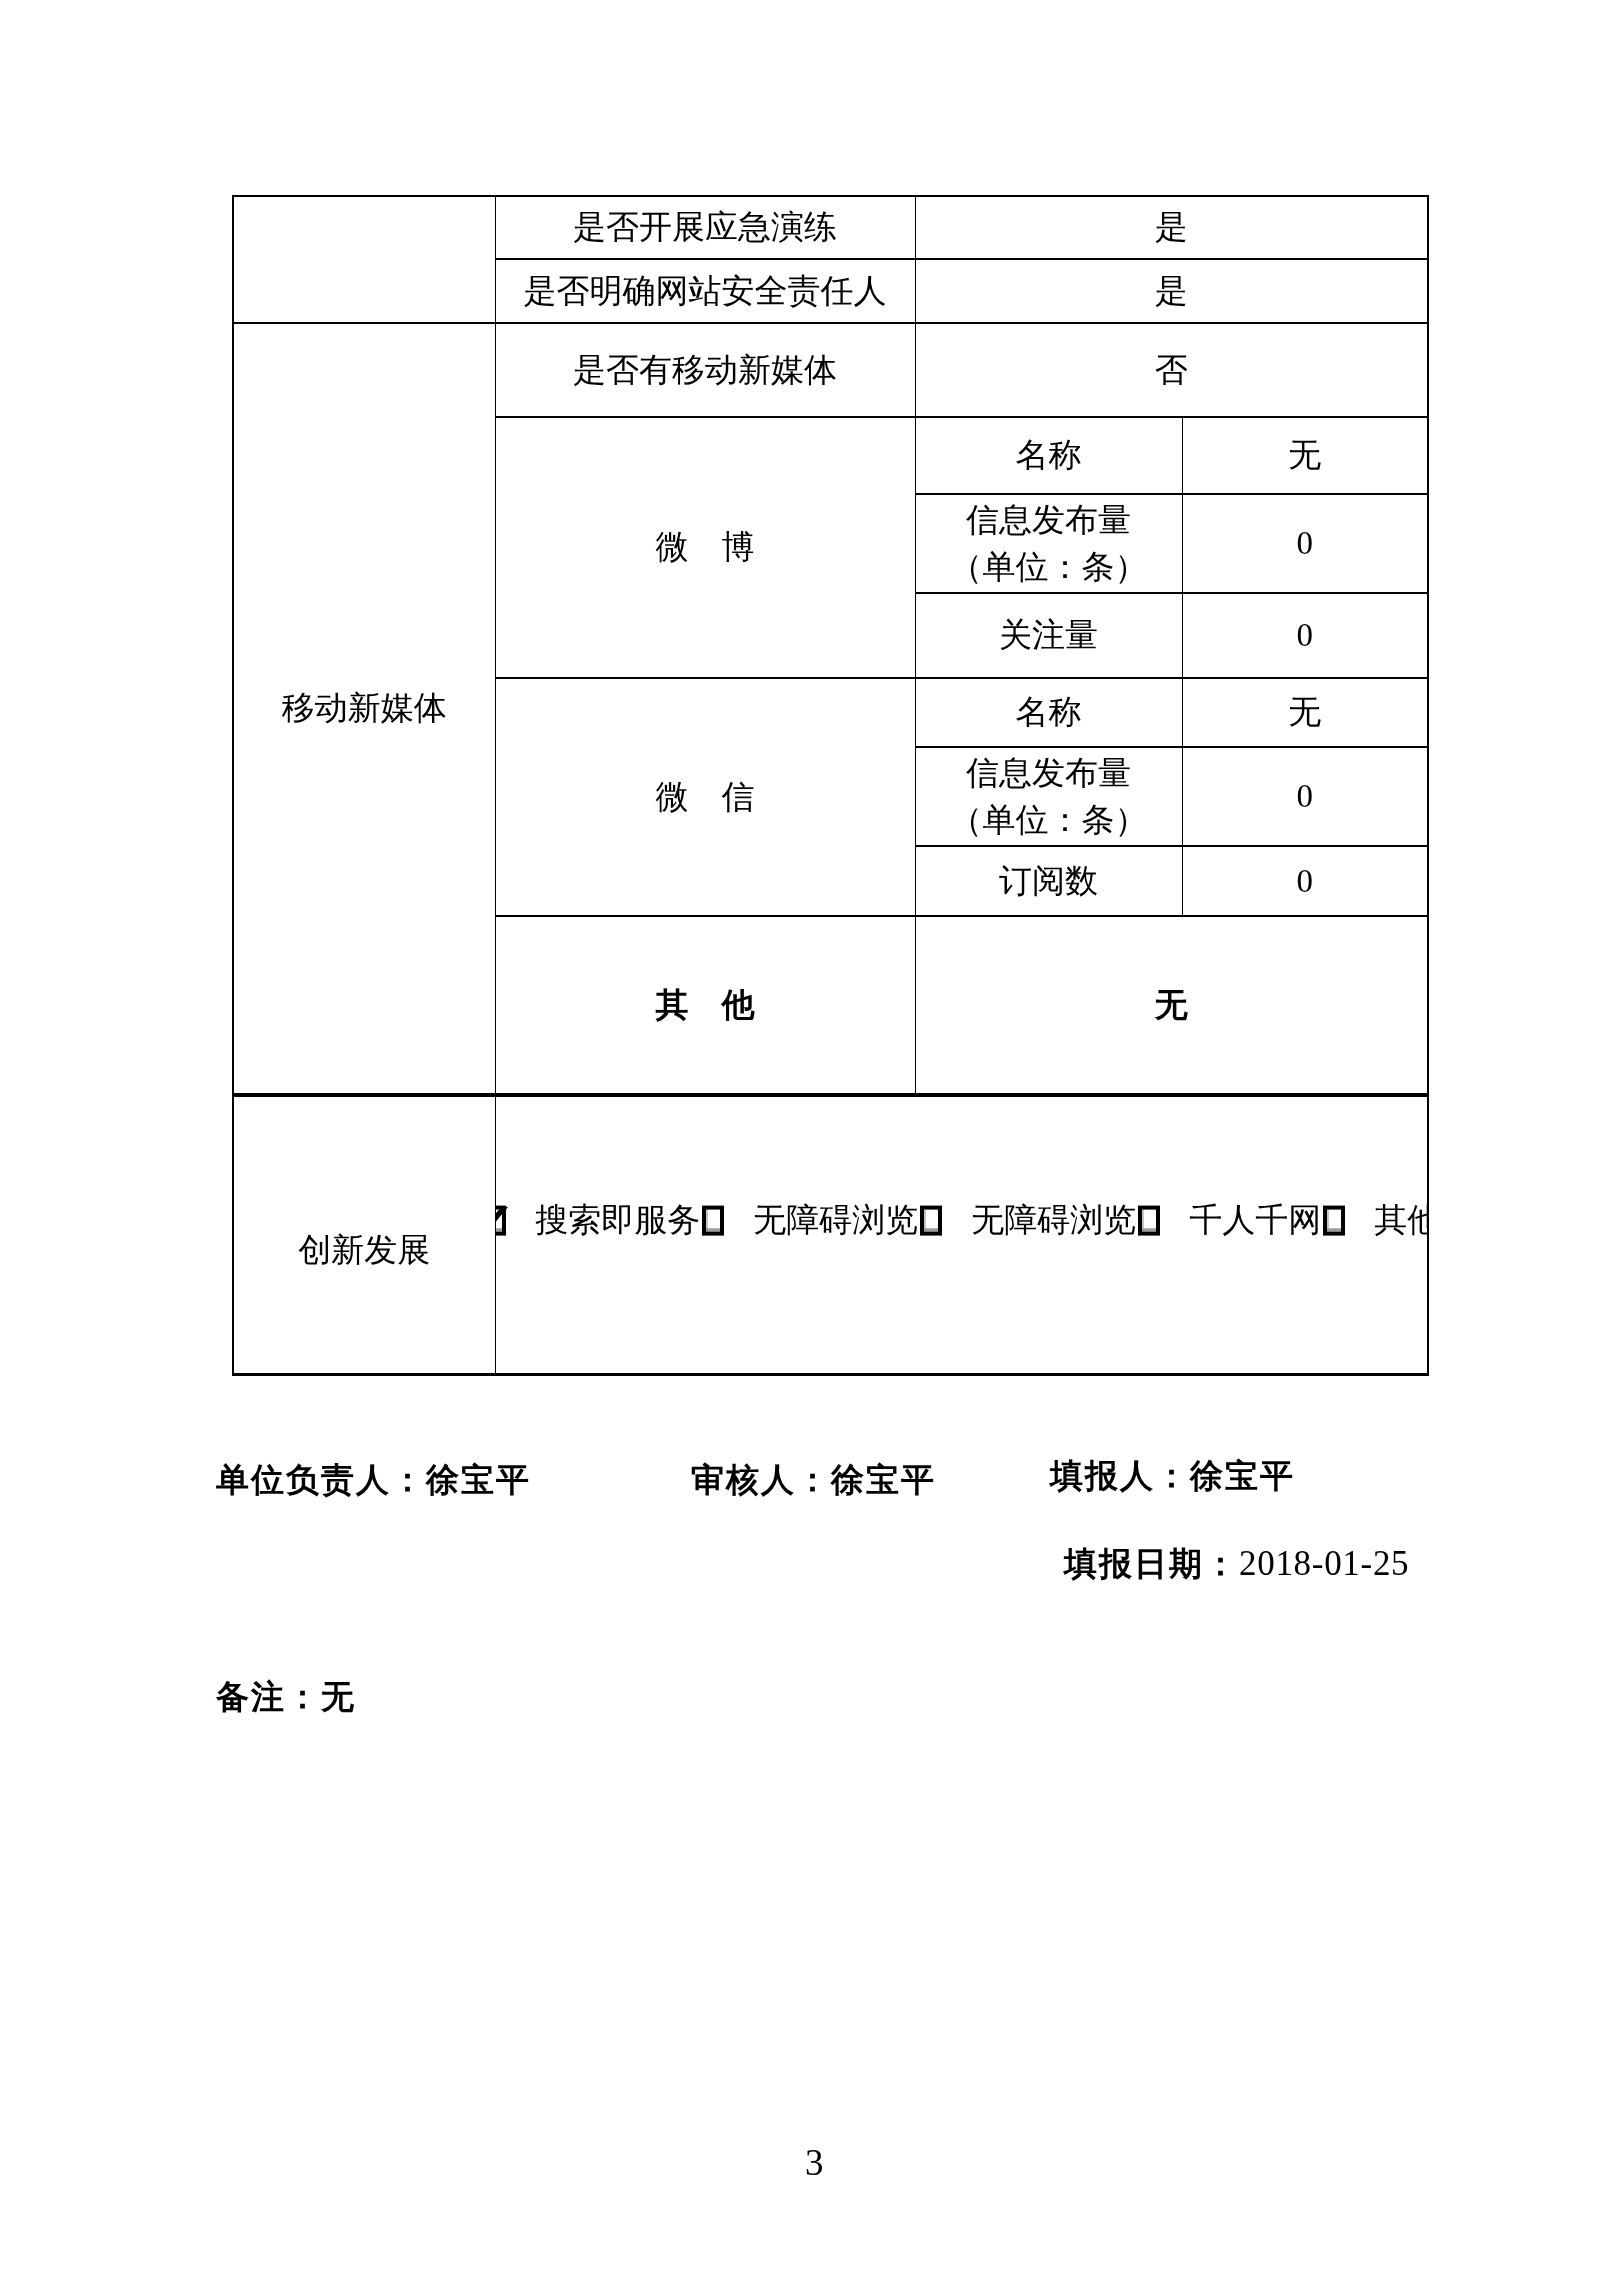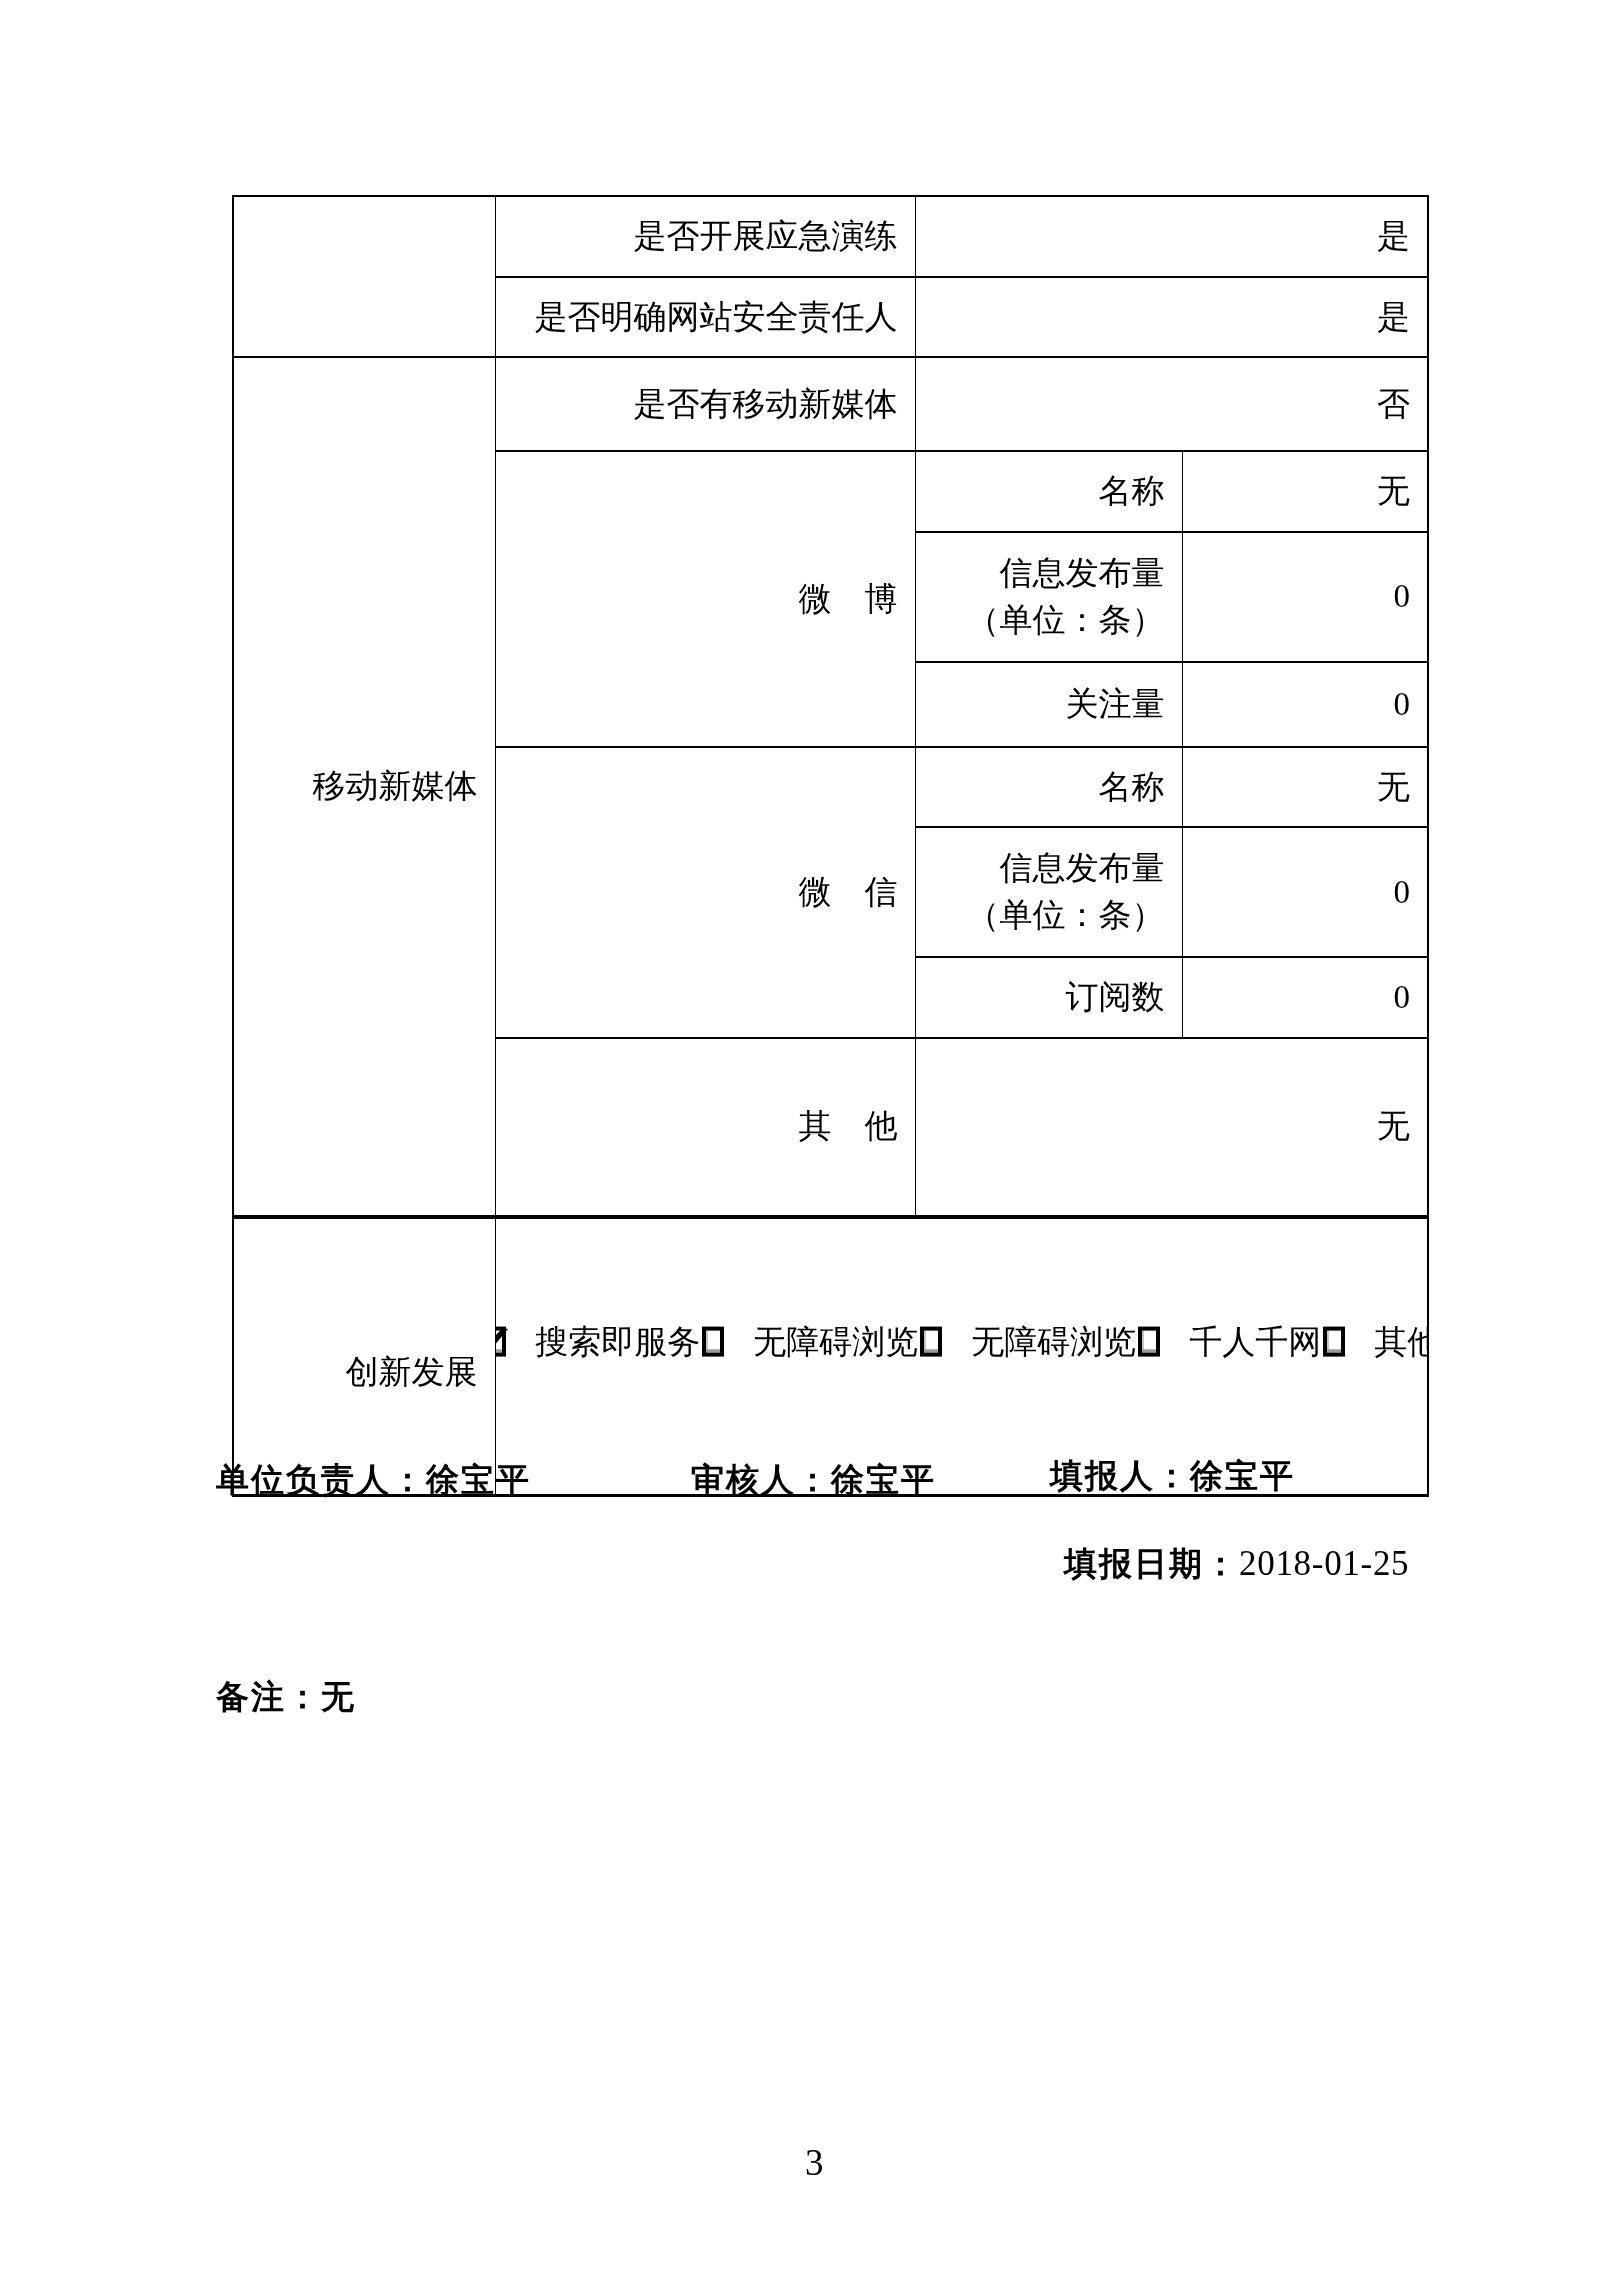--- a/index.html
+++ b/index.html
@@ -15,29 +15,29 @@
   
   table.report{
     position:absolute;left:232px;top:195px;
     width:1196px;
     border-collapse:collapse;table-layout:fixed;
     border:2.6px solid #000;
   }
   table.report td{
     border:1.3px solid #000;
     border-top-width:2.6px;border-bottom-width:2.6px;
-    text-align:right;vertical-align:middle;
+    text-align:center;vertical-align:middle;
     font-size:33px;line-height:1.35;
-    padding:17px;
+    padding:0;
     overflow:hidden;
   }
   tr.r1{height:63px;}  tr.r2{height:64px;}  tr.r3{height:94px;}
   tr.r4{height:77px;} tr.r5{height:99px;} tr.r6{height:85px;}
   tr.r7{height:69px;} tr.r8{height:99px;} tr.r9{height:70px;}
-  tr.r10{height:179px;} tr.r11{height:279px;}
+  tr.r10{height:179px;font-weight:bold;} tr.r11{height:279px;}
   tr.r11 td{border-top-width:4.6px;border-bottom-width:3.9px;}
   td.num{font-size:37px;}
   .two-line div{display:block;}
   .two-line{line-height:47px;}
 
   
   .innov-label{position:relative;top:15.7px;display:inline-block;}
   .cbrow{
     display:flex;align-items:center;justify-content:center;
     transform:translateY(-14.4px);

